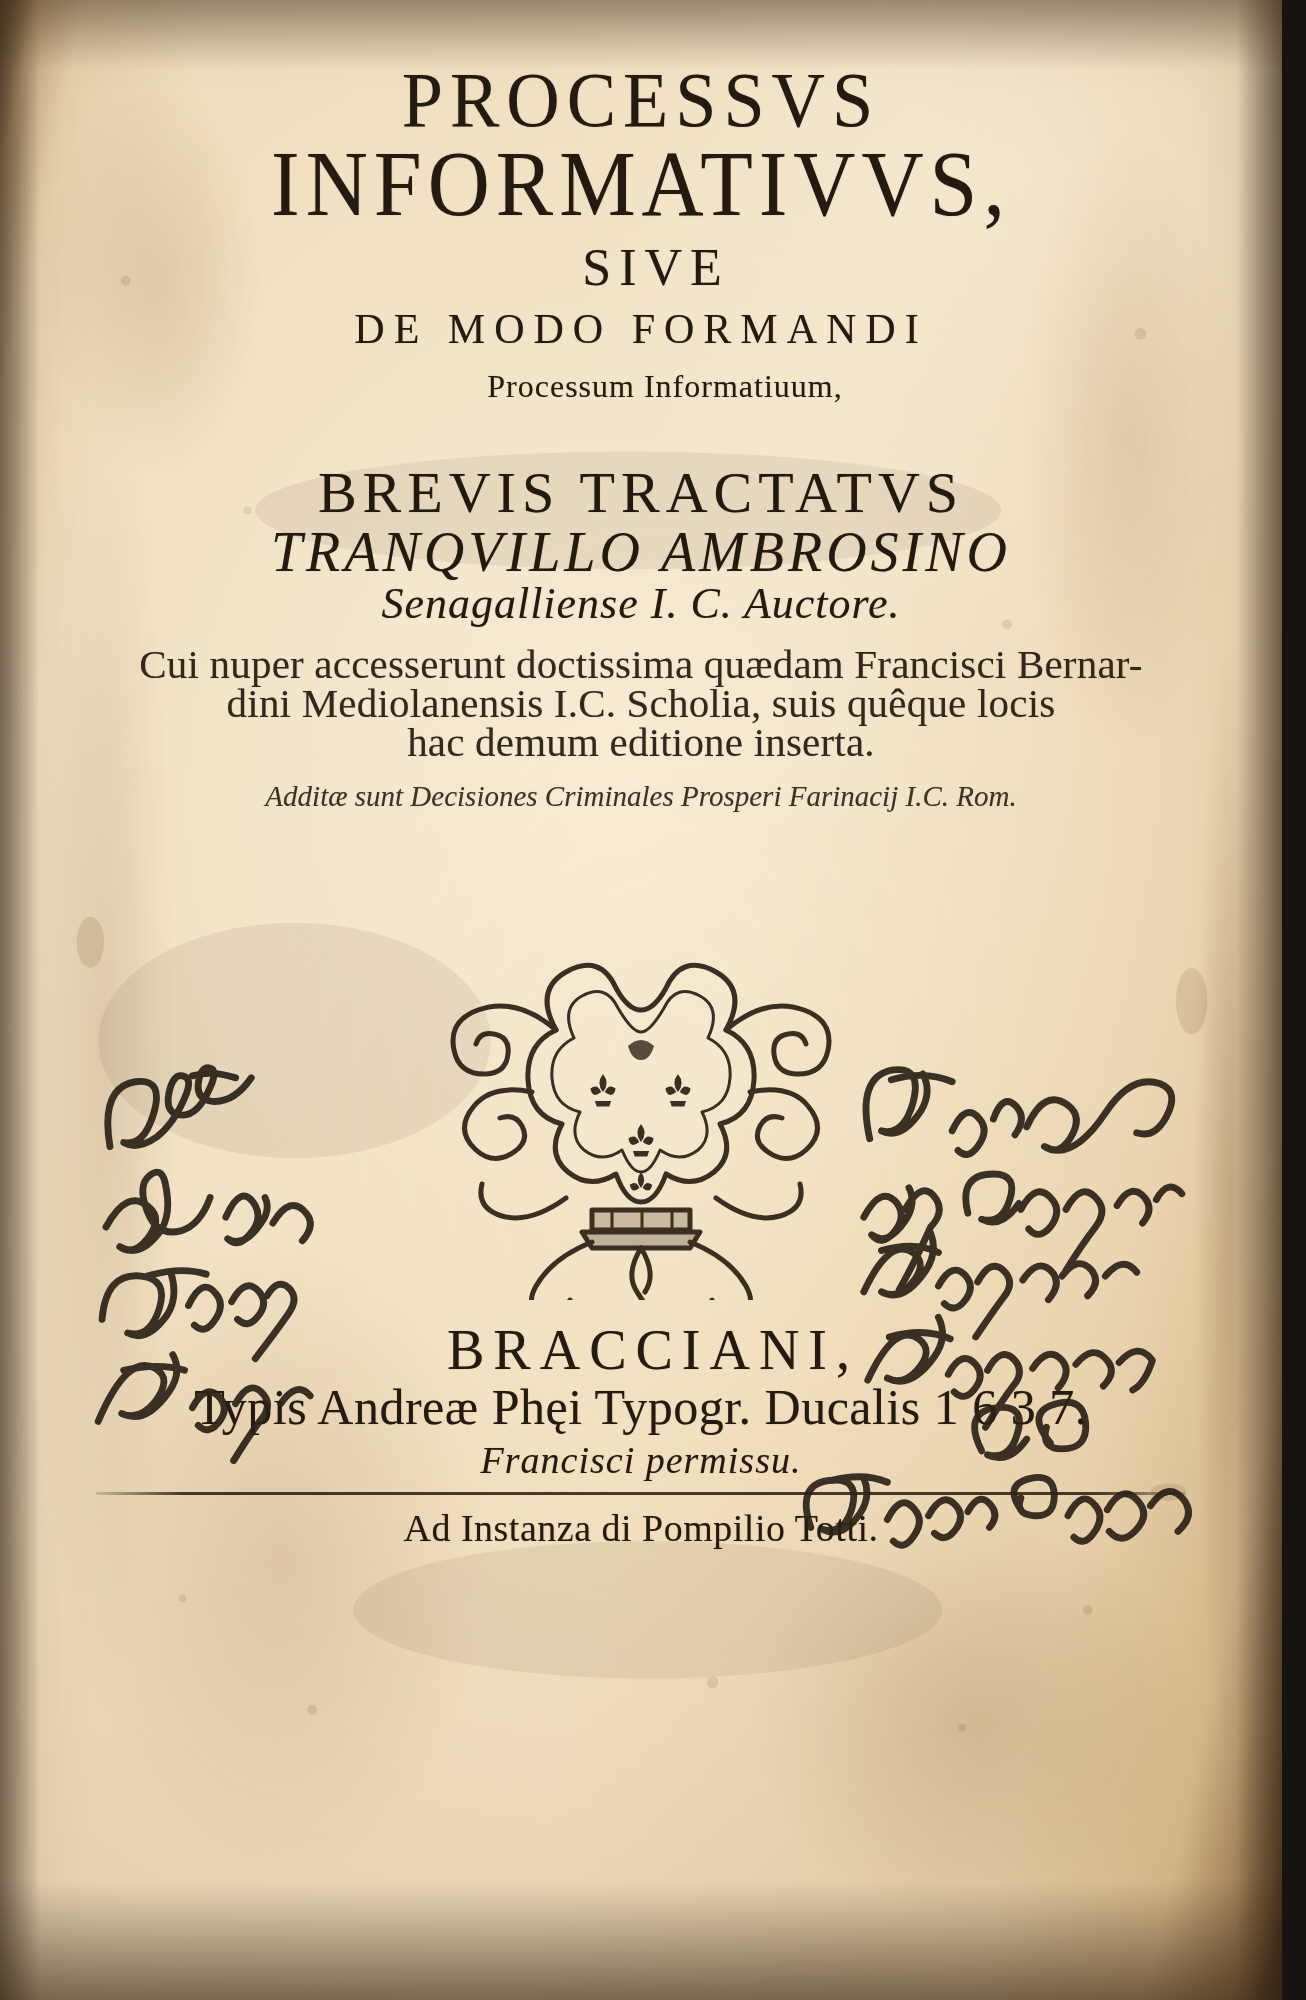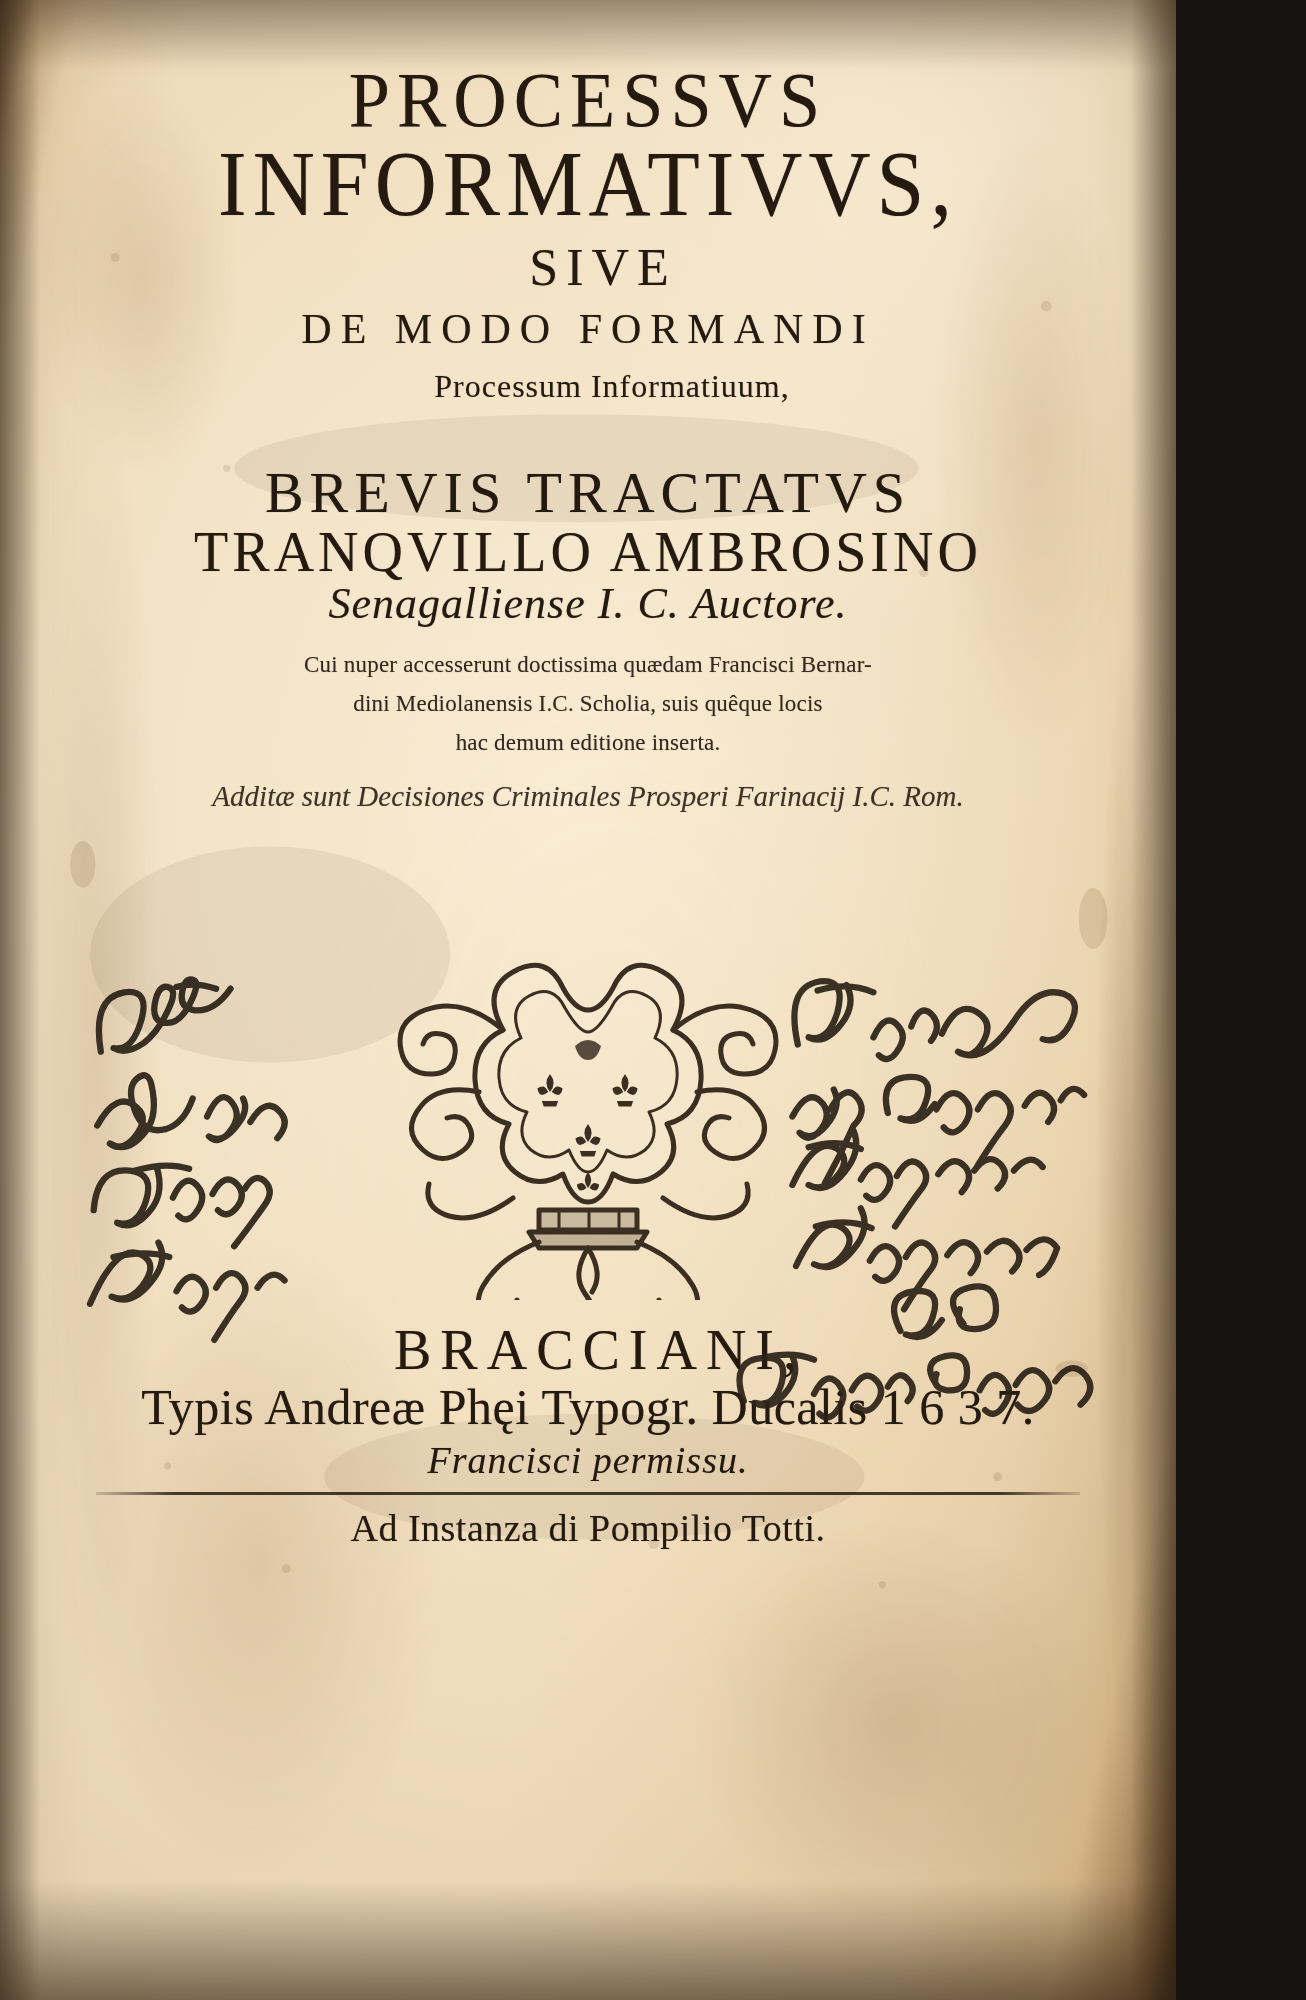--- a/index.html
+++ b/index.html
@@ -10,21 +10,21 @@
   body {
     width: 1306px;
     height: 2000px;
     overflow: hidden;
     font-family: "Liberation Serif", serif;
   }
 
   
   #page {
     position: relative;
-    width: 1176px;
+    width: 1282px;
     height: 2000px;
     overflow: hidden;
     background:
       radial-gradient(120% 90% at 48% 40%, rgba(255,250,235,0.55) 0%, rgba(255,245,225,0.12) 42%, rgba(120,90,55,0.10) 78%, rgba(70,48,28,0.30) 100%),
       radial-gradient(60% 40% at 80% 8%, rgba(255,252,240,0.35) 0%, rgba(255,255,255,0) 60%),
       linear-gradient(102deg, #6e5132 0%, #c7a87c 2.2%, #e6cfa9 5%, #efdcbb 12%, #f0dcbb 55%, #e7cfa8 82%, #d9ba8c 92%, #8d6a42 98%, #3b2a18 100%),
       linear-gradient(#eddcbc, #eddcbc);
     box-shadow: inset 0 0 80px rgba(90,62,34,0.35);
   }
   
@@ -104,31 +104,32 @@
   .l-brevis {
     top: 440px;
     font-size: 58px;
     letter-spacing: 6px;
     margin-top: 19px;
   }
   .l-tranq {
     top: 520px;
     font-size: 56px;
     letter-spacing: 4px;
+    font-style: italic;
   }
   .l-senagal {
     top: 578px;
     font-size: 44px;
     font-style: italic;
     letter-spacing: 1px;
   }
 
   .block-note {
     top: 645px;
-    font-size: 23px;
+    font-size: 41px;
     line-height: 39px;
     letter-spacing: 0.2px;
     padding: 0 120px;
     opacity: .93;
   }
   .block-note2 {
     top: 778px;
     font-size: 29px;
     line-height: 36px;
     font-style: italic;

